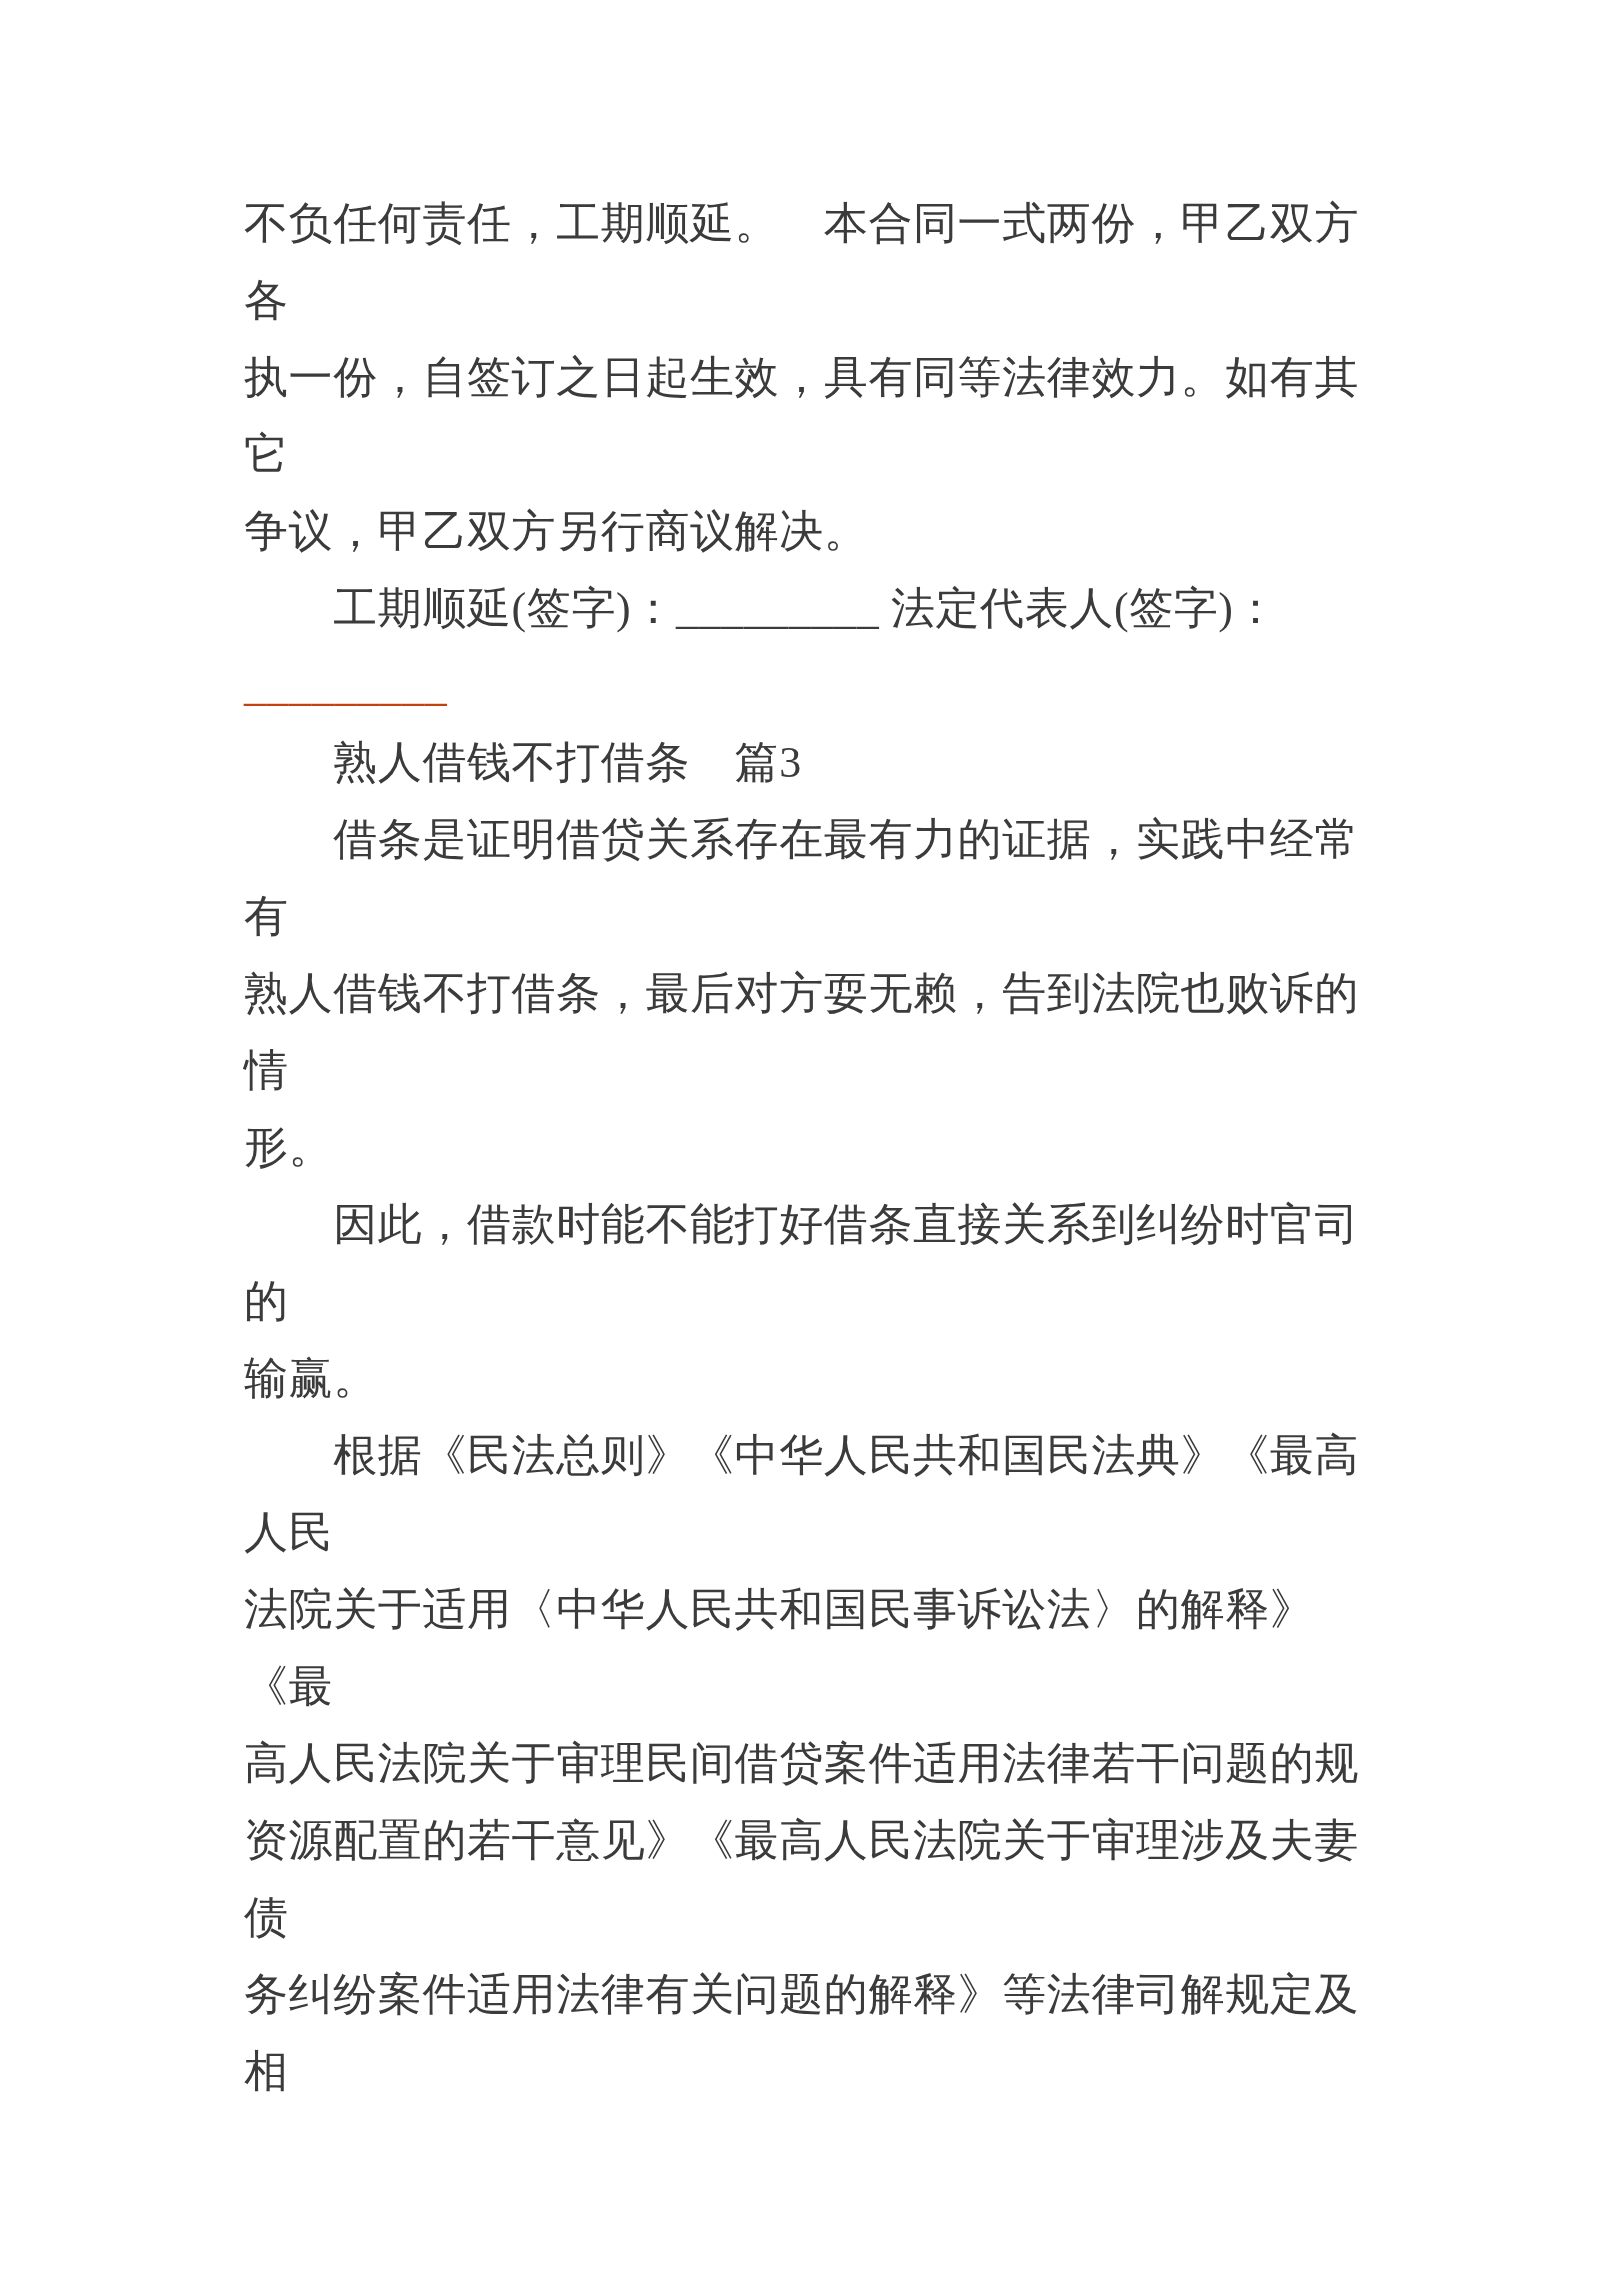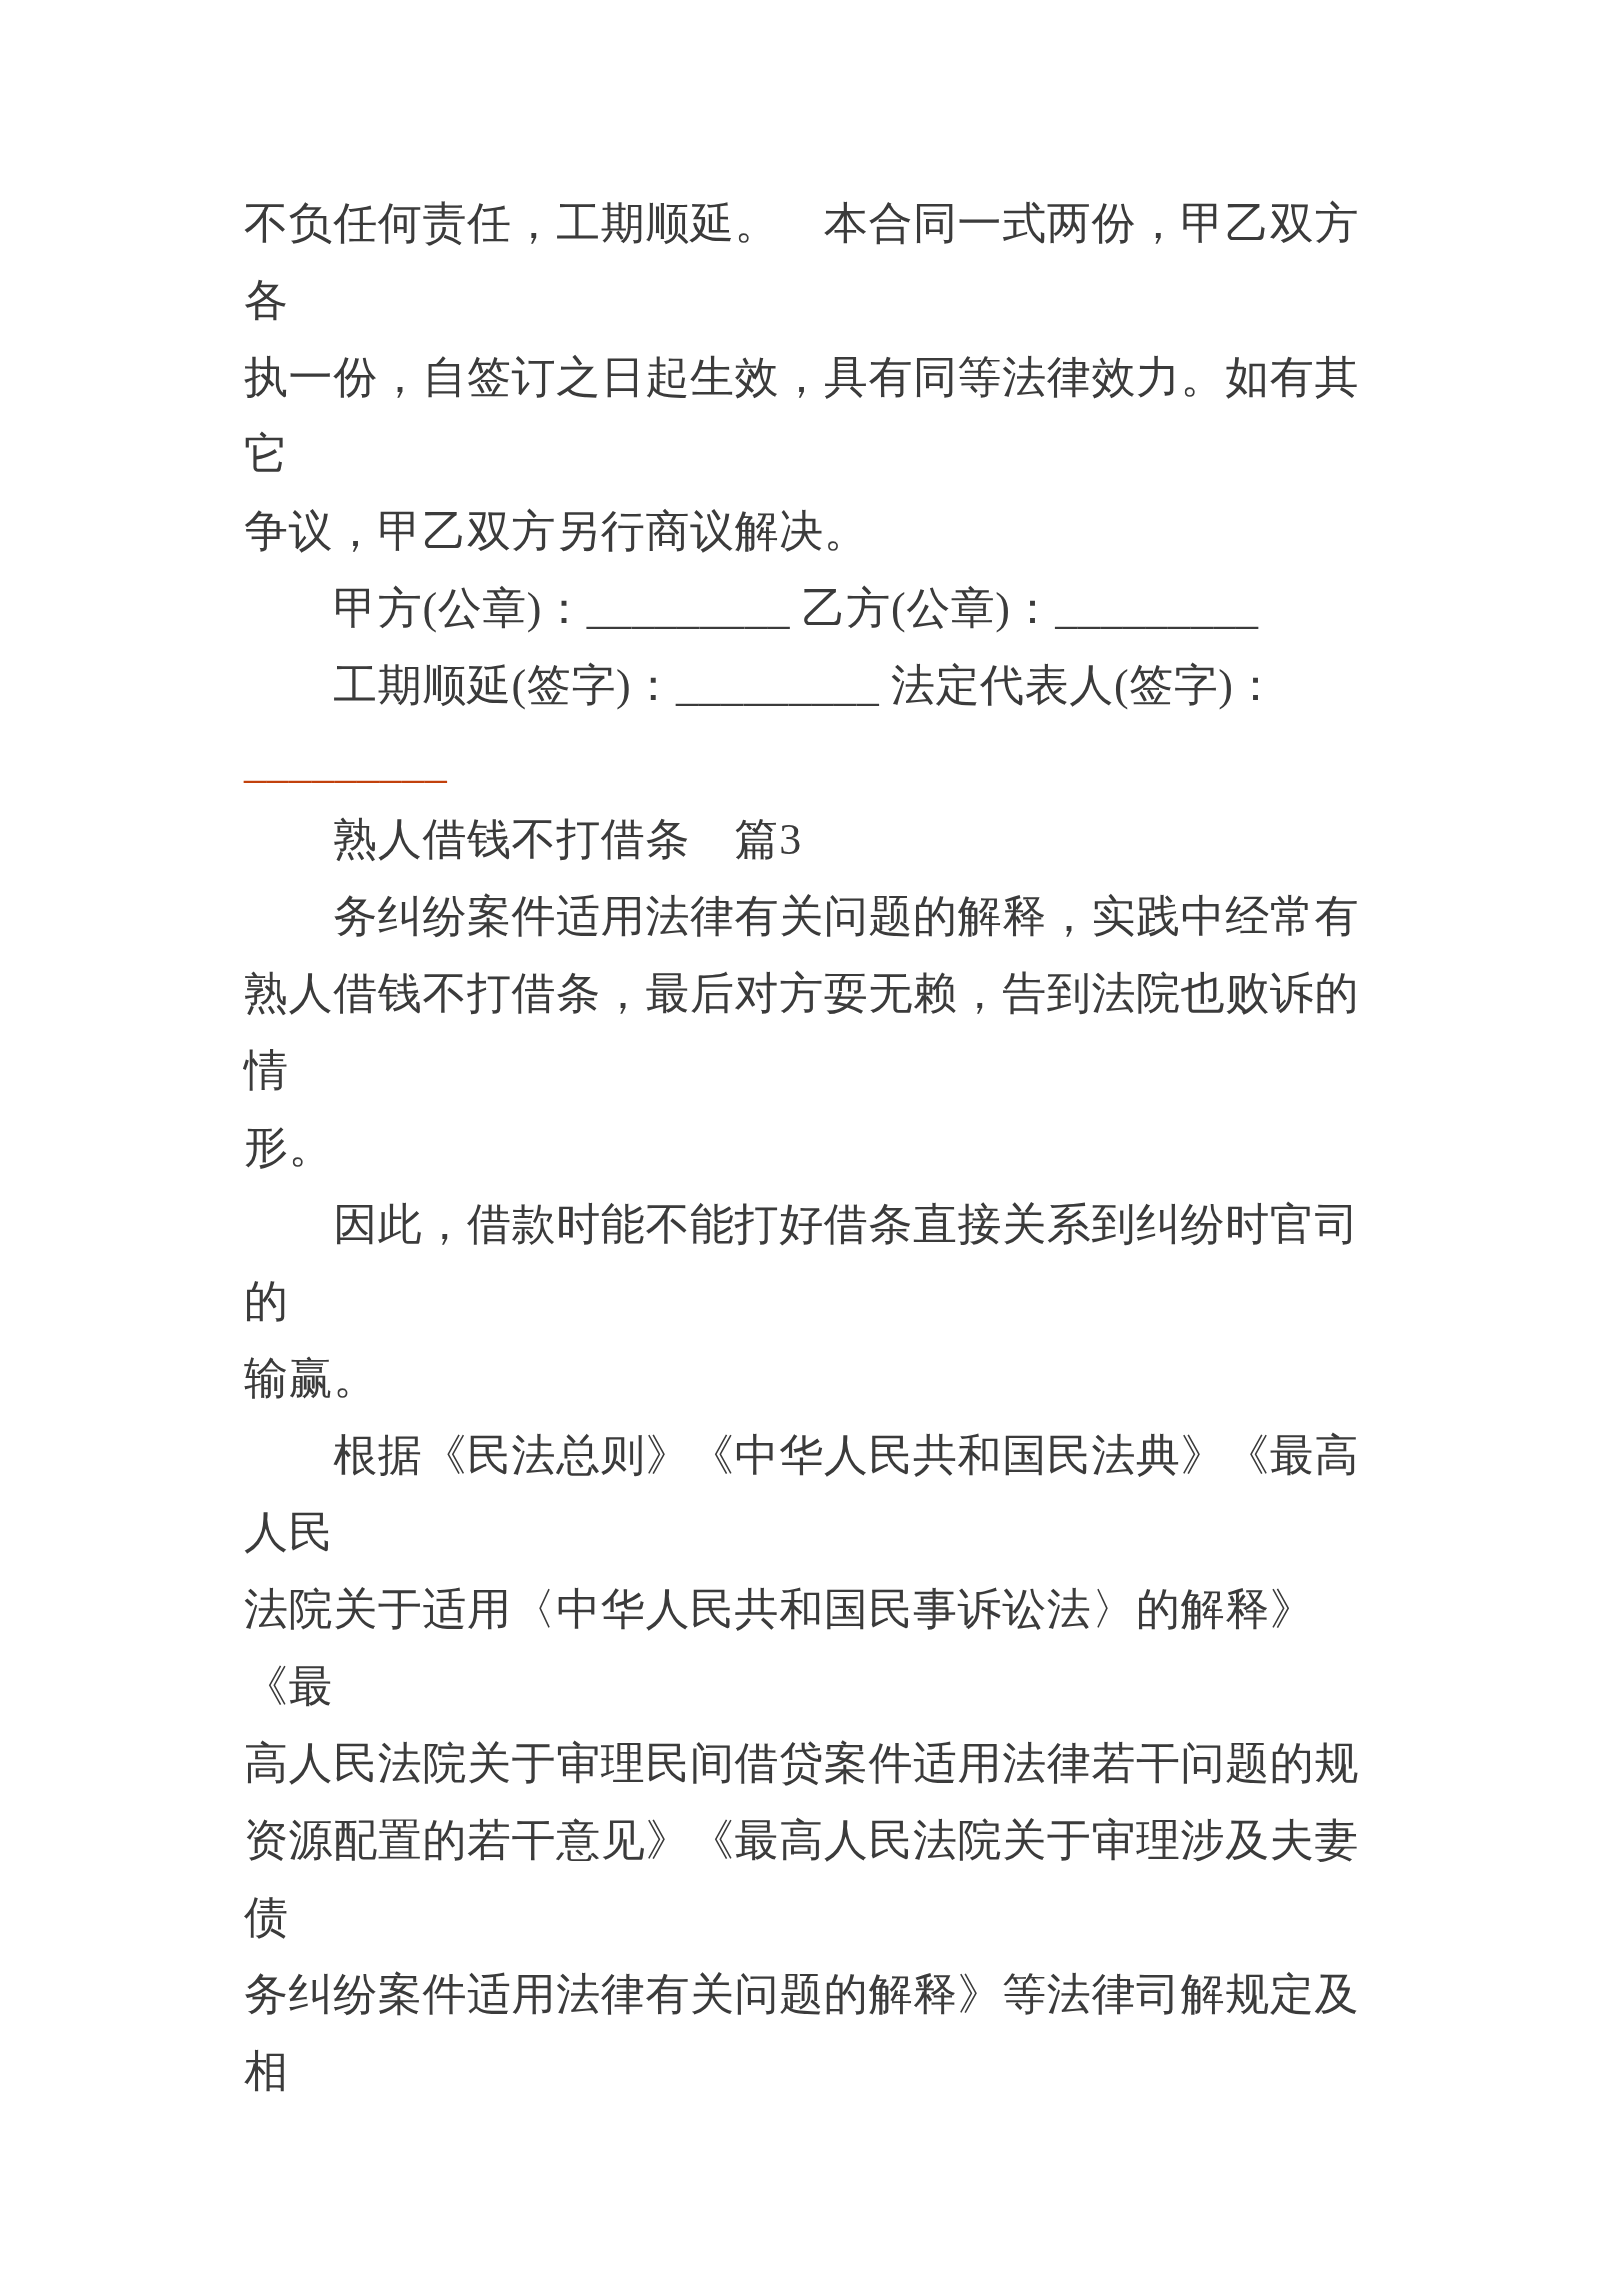--- a/index.html
+++ b/index.html
@@ -36,25 +36,24 @@
   }
 </style>
 </head>
 <body>
 
 <div class="page" style="background: rgb(255, 255, 255);">
   <div class="doc" id="doc" style="color: rgb(59, 59, 59);">
       <div class="line">不负任何责任，工期顺延。　本合同一式两份，甲乙双方各</div>
       <div class="line">执一份，自签订之日起生效，具有同等法律效力。如有其它</div>
       <div class="line">争议，甲乙双方另行商议解决。</div>
-      <div class="line">　　甲方(公章)：_________ 乙方(公章)：_________</div>
       <div class="line">　　工期顺延(签字)：_________ 法定代表人(签字)：</div>
       <div class="line muted" style="color: #c2410c;">_________</div>
       <div class="line">　　熟人借钱不打借条　篇3</div>
-      <div class="line">　　务纠纷案件适用法律有关问题的解释，实践中经常有</div>
+      <div class="line">　　借条是证明借贷关系存在最有力的证据，实践中经常有</div>
       <div class="line">熟人借钱不打借条，最后对方耍无赖，告到法院也败诉的情</div>
       <div class="line">形。</div>
       <div class="line">　　因此，借款时能不能打好借条直接关系到纠纷时官司的</div>
       <div class="line">输赢。</div>
       <div class="line">　　根据《民法总则》《中华人民共和国民法典》《最高人民</div>
       <div class="line">法院关于适用〈中华人民共和国民事诉讼法〉的解释》《最</div>
       <div class="line">高人民法院关于审理民间借贷案件适用法律若干问题的规</div>
       <div class="line">资源配置的若干意见》《最高人民法院关于审理涉及夫妻债</div>
       <div class="line">务纠纷案件适用法律有关问题的解释》等法律司解规定及相</div>
     </div>

